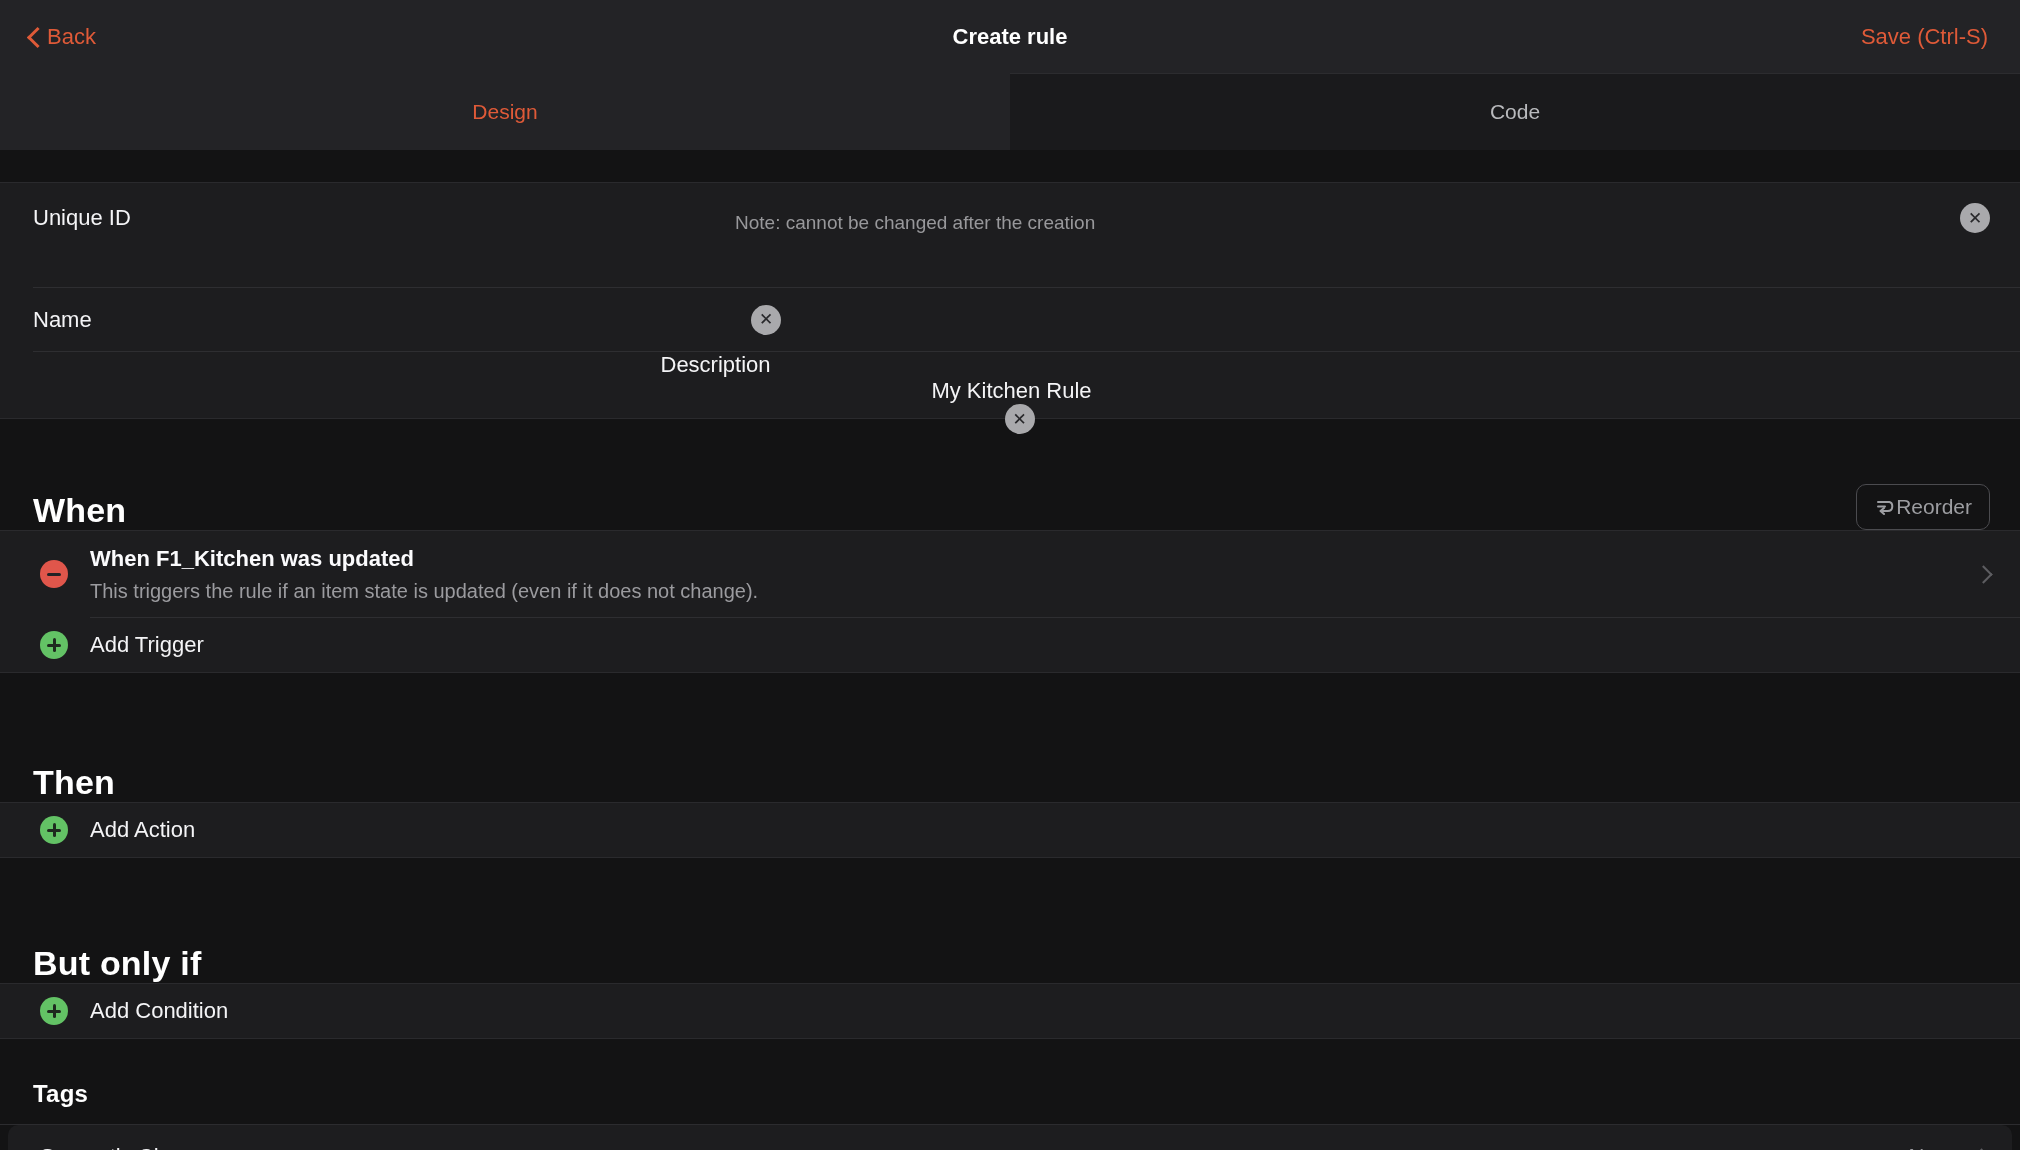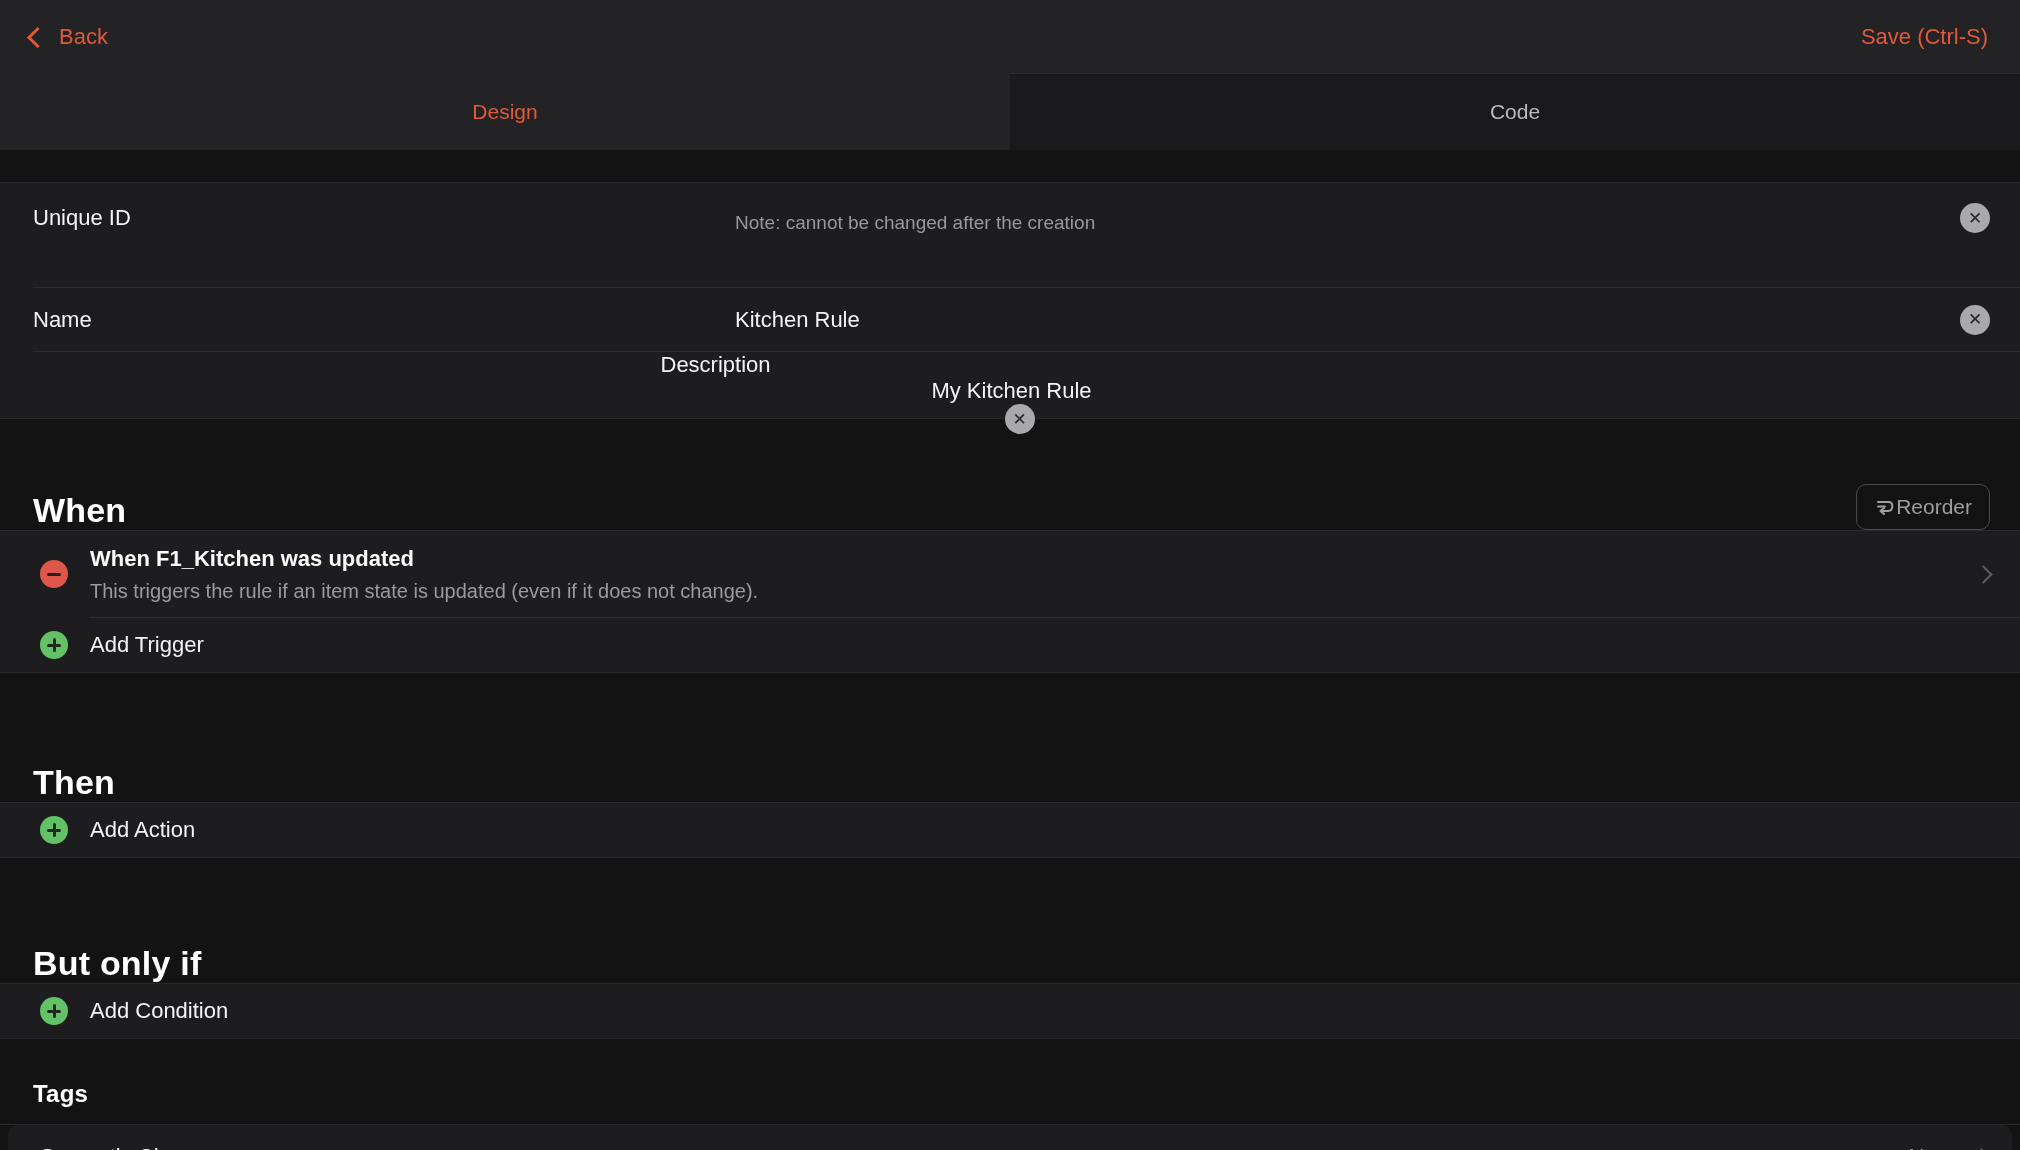--- a/index.html
+++ b/index.html
@@ -2,21 +2,21 @@
 <html style="--accent: #df5a38; --red: #e0564b; --green: #63c265;"><head>
 <meta charset="utf-8">
 <style>
   html,body{margin:0;padding:0;background:#0e0e0e;}
   *{box-sizing:border-box;}
   body{font-family:"Liberation Sans","DejaVu Sans",sans-serif;-webkit-font-smoothing:antialiased;}
   .screen{position:relative;width:2020px;height:1150px;background:#131314;overflow:hidden;color:#f2f2f4;}
 
   
   .navbar{height:73px;background:#232326;display:flex;align-items:center;position:relative;}
-  .nav-left{display:flex;align-items:center;gap:14px;margin-left:30px;color:var(--accent);font-size:22px;cursor:pointer;}
+  .nav-left{display:flex;align-items:center;gap:2px;margin-left:30px;color:var(--accent);font-size:22px;cursor:pointer;}
   .back-chevron{width:15px;height:15px;border-left:3px solid var(--accent);border-bottom:3px solid var(--accent);transform:rotate(45deg);margin-top:1px;}
   .nav-title{position:absolute;left:0;right:0;text-align:center;font-size:22px;font-weight:700;color:#ffffff;pointer-events:none;}
   .nav-right{margin-left:auto;margin-right:32px;color:var(--accent);font-size:22px;cursor:pointer;position:relative;z-index:2;}
 
   
   .tabbar{display:flex;height:77px;}
   .tab{flex:1;display:flex;align-items:center;justify-content:center;font-size:21px;cursor:pointer;}
   .tab.active{background:#232326;color:var(--accent);}
   .tab.inactive{background:#1a1a1c;color:#b9babd;border-top:1px solid #2c2c2f;}
 
@@ -79,20 +79,21 @@
 </head>
 <body>
 
 <div class="screen">
 
   <header class="navbar">
     <div class="nav-left">
       <span class="back-chevron"></span>
       <span>Back</span>
     </div>
+    <div class="nav-title">Create rule</div>
     <div class="nav-right">Save (Ctrl-S)</div>
   </header>
 
   <div class="tabbar">
     <div class="tab active">
       <span>Design</span>
     </div>
     <div class="tab inactive">
       <span>Code</span>
     </div>
@@ -106,23 +107,20 @@
       <div class="fvalue-wrap">
         <div class="fnote">Note: cannot be changed after the creation</div>
       </div>
       <div class="clear-btn">
         <span>✕</span>
       </div>
     </div>
     <div class="divider inset33"></div>
     <div class="frow frow-mid">
       <div class="flabel">Name</div>
-      <div class="fvalue-wrap">
-        <div class="fvalue">Kitchen Rule</div>
-      </div>
       <div class="clear-btn">
         <span>✕</span>
       </div>
     </div>
     <div class="divider inset33"></div>
     <div class="frow frow-mid2">
       <div class="flabel">Description</div>
       <div class="fvalue-wrap">
         <div class="fvalue">My Kitchen Rule</div>
       </div>

